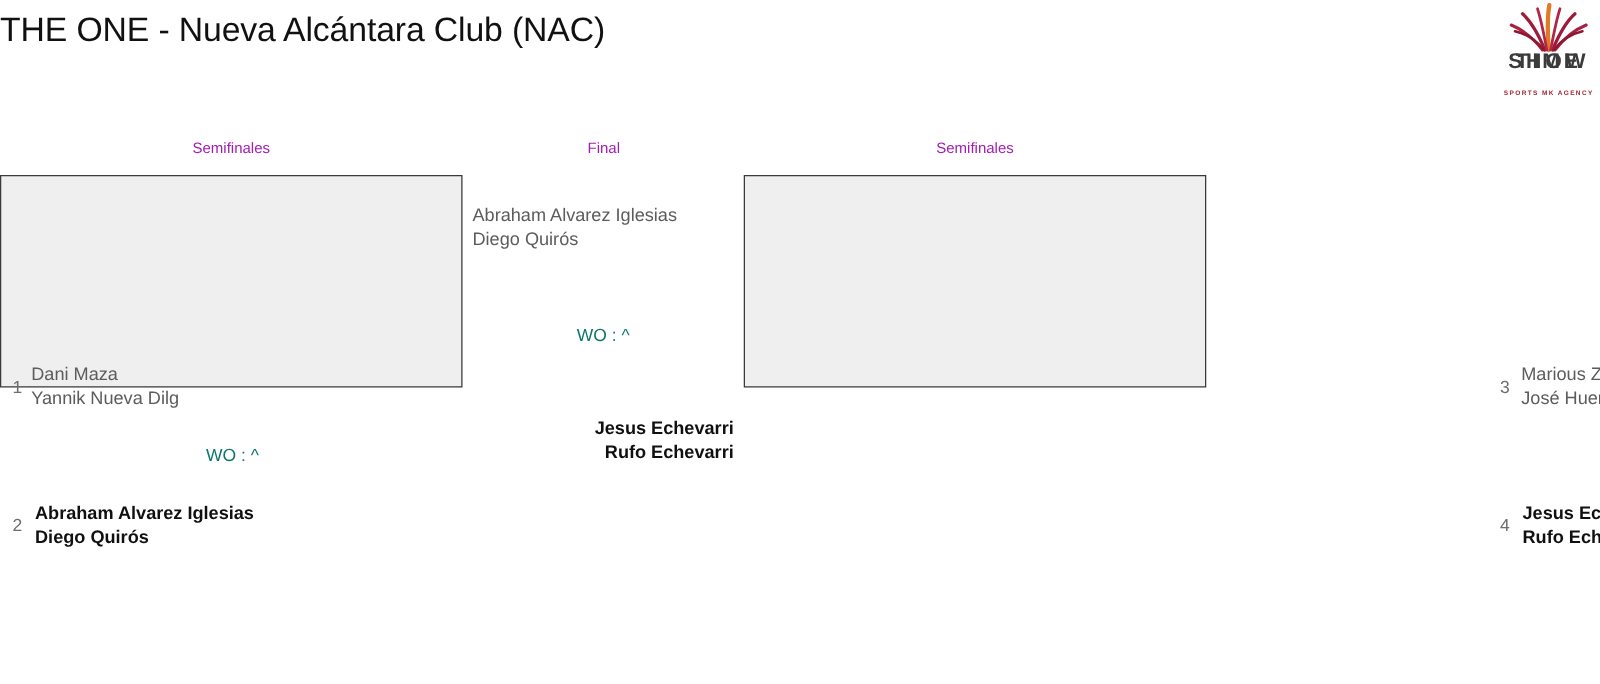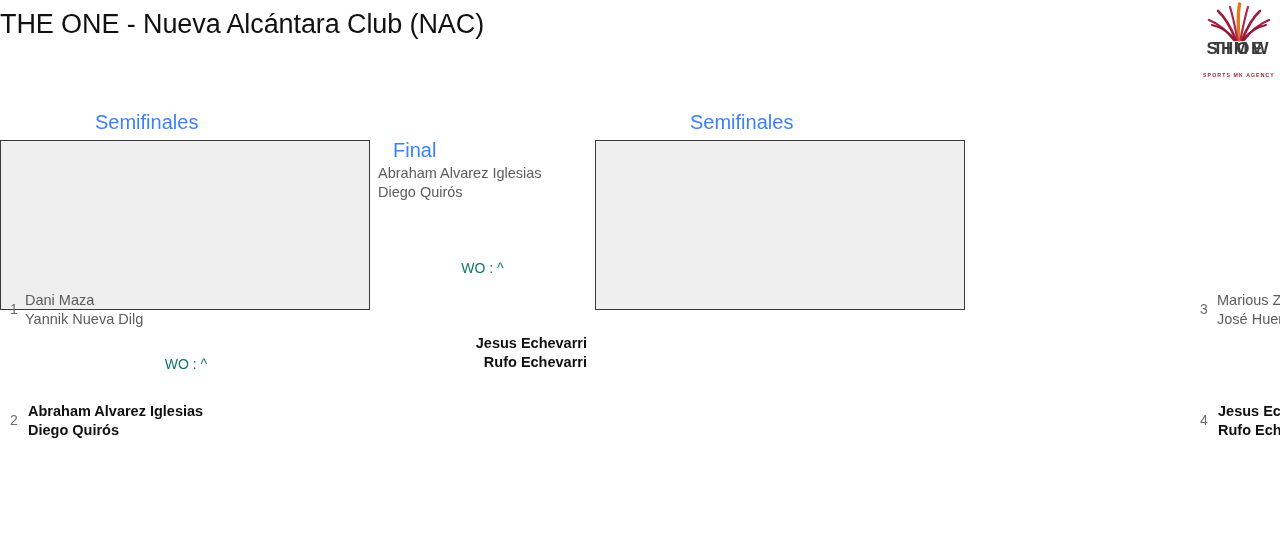--- a/index.html
+++ b/index.html
@@ -67,23 +67,23 @@
     text-align: center;
     color: #a32638;
     font-size: 5.2px;
     font-weight: 700;
     letter-spacing: 1.1px;
   }
 
   
   .round-header {
     position: absolute;
-    font-size: 20px;
-    color: #3b82f6;
-    text-align: left;
+    font-size: 12px;
+    color: #a21caf;
+    text-align: center;
     white-space: nowrap;
   }
 
   
   .match-box {
     position: absolute;
     background: #efefef;
     border: 1.6px solid #3a3a3a;
     box-sizing: border-box;
   }
@@ -144,21 +144,21 @@
       <path d="M30 38 C24 30 16 25 7 23" stroke="#8e1832" stroke-width="2"></path>
       <path d="M38 38 C44 30 52 25 61 23" stroke="#8e1832" stroke-width="2"></path>
     </g>
   </svg>
   <div class="logo-word logo-show">SHOW</div>
   <div class="logo-word logo-time">TIME</div>
   <div class="logo-tag">SPORTS MK AGENCY</div>
 </div>
 
 <div class="round-header" style="left:95px; top:111px; width:180px;">Semifinales</div>
-<div class="round-header" style="left:393px; top:111px; width:180px;margin-top:28px;">Final</div>
+<div class="round-header" style="left:393px; top:111px; width:180px;">Final</div>
 <div class="round-header" style="left:690px; top:111px; width:180px;">Semifinales</div>
 
 <div class="match-box" style="left:0px; top:140px; width:370px; height:170px;">
 
   <div class="seed" style="left:4px; top:160px;">1</div>
   <div class="team loser" style="left:24px; top:150px;">Dani Maza</div>
   <div class="team loser" style="left:24px; top:169px;">Yannik Nueva Dilg</div>
 
   <div class="score" style="left:0px; top:215px; width:370px; text-align:center;">WO : ^</div>
 

